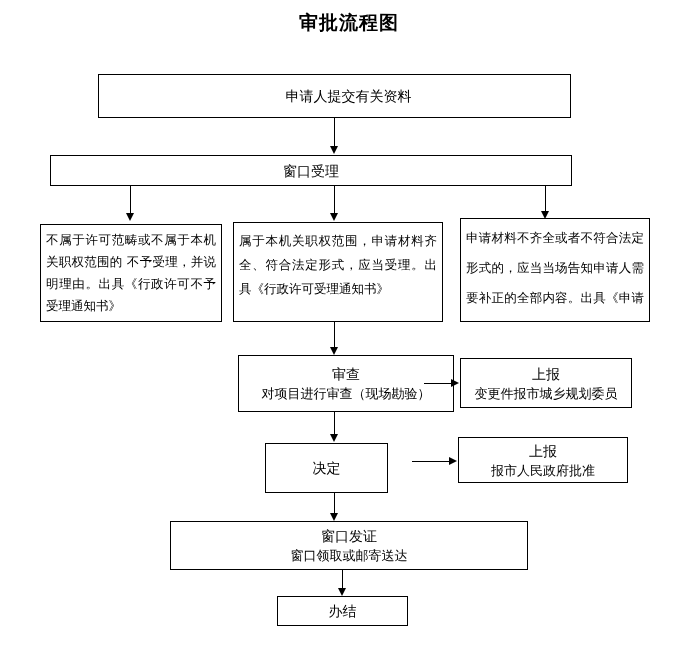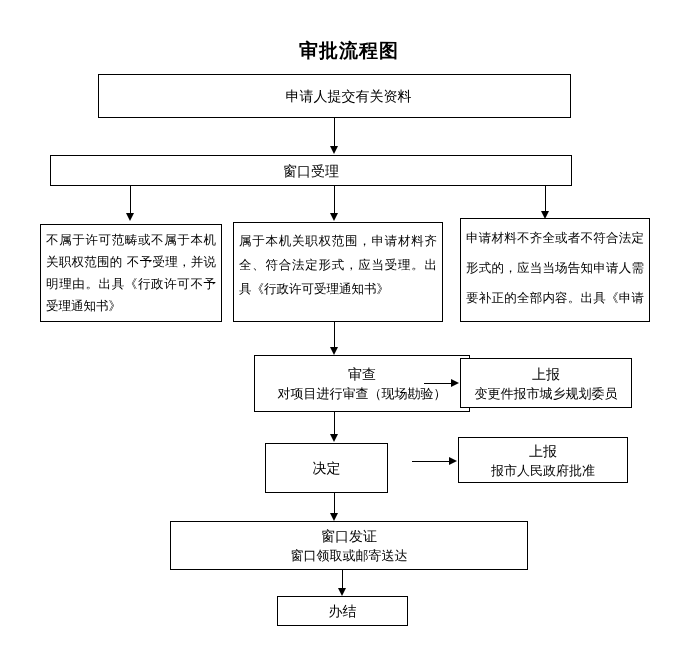--- a/index.html
+++ b/index.html
@@ -21,21 +21,20 @@
   .title {
     position: absolute;
     left: 0;
     top: 10px;
     width: 698px;
     text-align: center;
     font-size: 19px;
     font-weight: bold;
     letter-spacing: 1px;
     line-height: 24px;
-    margin-top: 28px;
   }
   .node {
     position: absolute;
     box-sizing: border-box;
     border: 1px solid #000000;
     background: #ffffff;
     display: flex;
     flex-direction: column;
     justify-content: center;
     align-items: center;
@@ -135,21 +134,21 @@
     <span class="txt">属于本机关职权范围，申请材料齐全、符合法定形式，应当受理。出具《行政许可受理通知书》</span>
   </div>
 
   <div class="para p-right" style="left:460px; top:218px; width:190px; height:104px;">
     <span class="txt">申请材料不齐全或者不符合法定形式的，应当当场告知申请人需要补正的全部内容。出具《申请材料补齐补正通知书》</span>
   </div>
 
   <div class="vline" style="left:334px; top:322px; height:26px;"></div>
   <div class="arrow-down" style="left:330px; top:347px;"></div>
 
-  <div class="node" style="left:254px; top:355px; width:216px; height:57px;">
+  <div class="node" style="left:238px; top:355px; width:216px; height:57px;">
     <span class="line1">审查</span>
     <span class="line2">对项目进行审查（现场勘验）</span>
   </div>
 
   <div class="hline" style="left:424px; top:383px; width:28px;"></div>
   <div class="arrow-right" style="left:451px; top:379px;"></div>
 
   <div class="node" style="left:460px; top:358px; width:172px; height:50px;">
     <span class="line1">上报</span>
     <span class="line2">变更件报市城乡规划委员</span>

